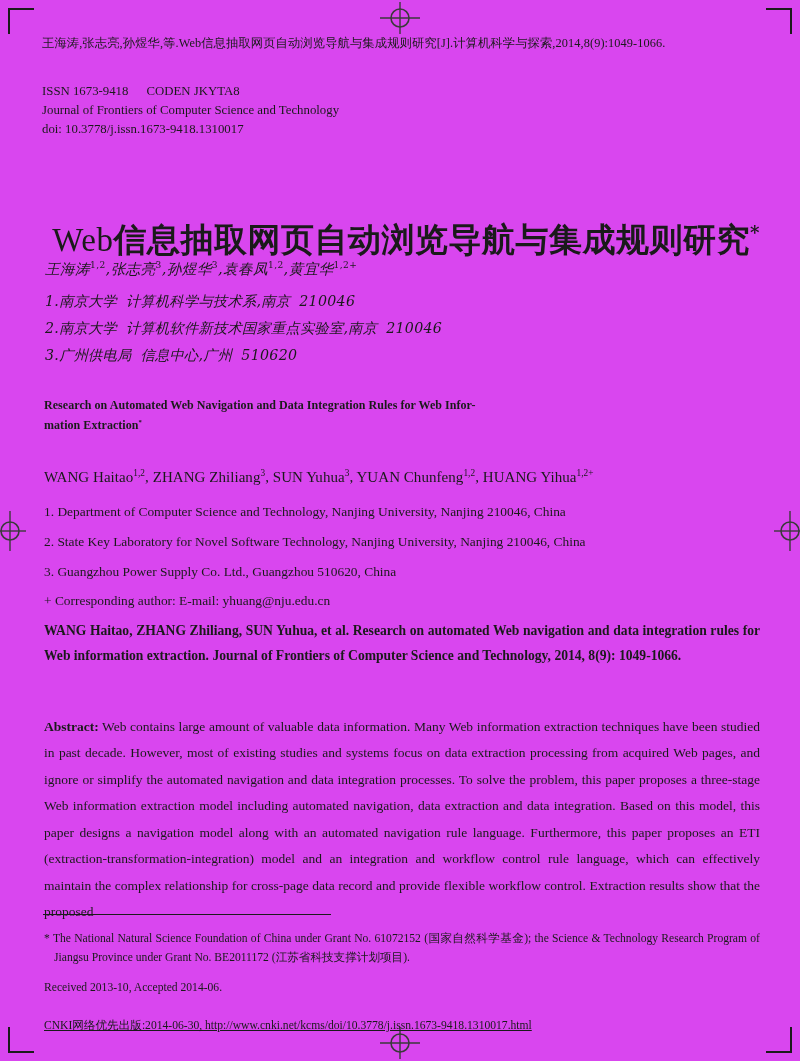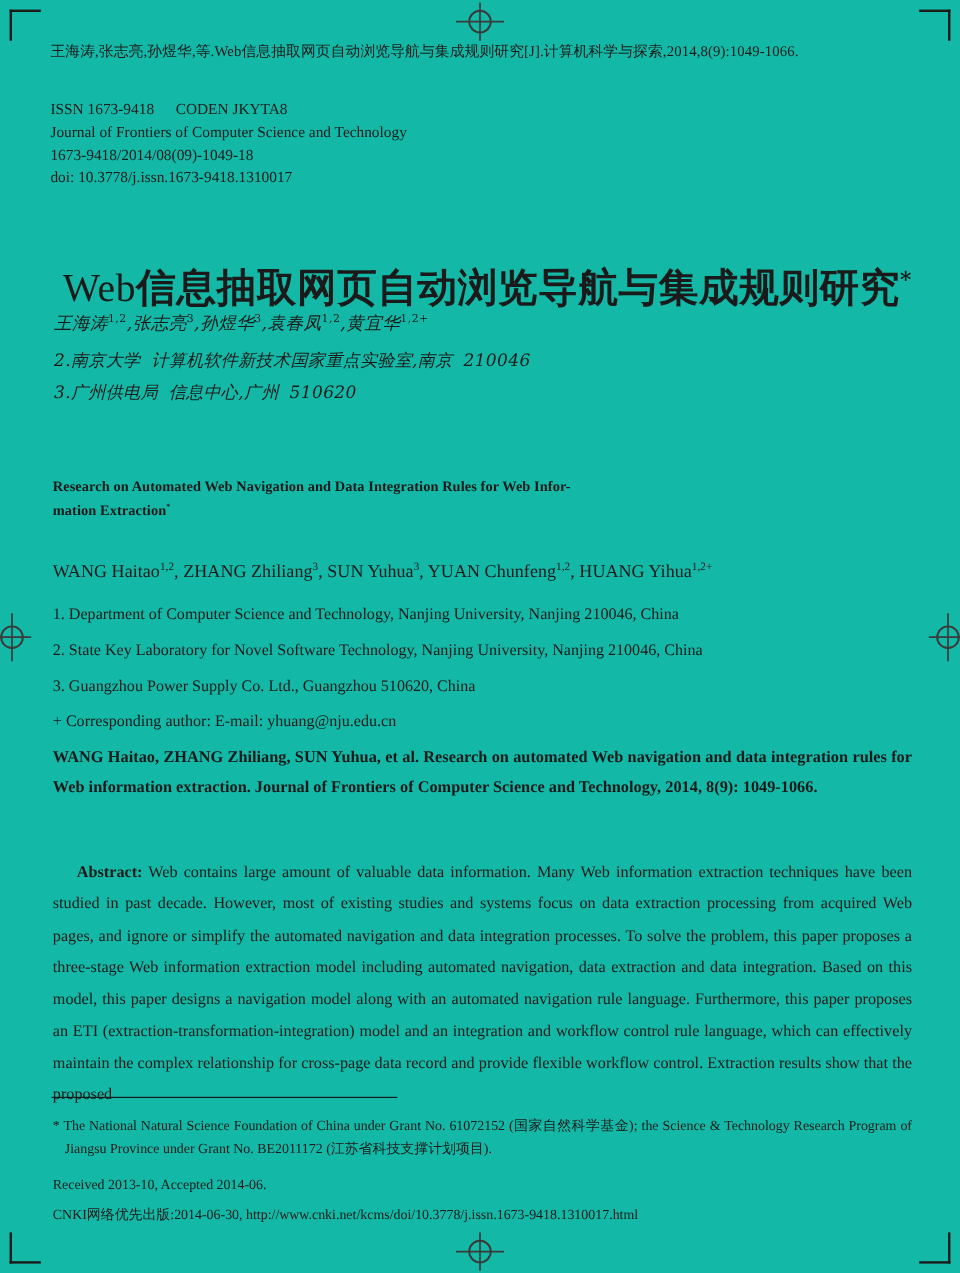--- a/index.html
+++ b/index.html
@@ -10,21 +10,21 @@
   }
   body {
     font-family: "Liberation Serif", "DejaVu Serif", serif;
     color: #1a1a1a;
     -webkit-font-smoothing: antialiased;
   }
   .page {
     position: relative;
     width: 800px;
     height: 1061px;
-    background: #14b8a6;
+    background: #d946ef;
     overflow: hidden;
     box-sizing: border-box;
   }
 
   
   .crop-corner {
     position: absolute;
     width: 26px;
     height: 26px;
     box-sizing: border-box;
@@ -171,21 +171,21 @@
   .abstract {
     position: absolute;
     top: 714px;
     left: 2px;
     width: 716px;
     font-size: 13.5px;
     line-height: 1.96;
     text-align: justify;
     text-align-last: left;
   }
-  .abstract .lead { font-weight: bold; margin-left: 20px; }
+  .abstract .lead { font-weight: bold; }
 
   
   .foot-rule {
     position: absolute;
     top: 914px;
     left: 1px;
     width: 288px;
     height: 0;
     border-top: 1.6px solid #1b1b1b;
   }
@@ -198,21 +198,21 @@
     line-height: 1.62;
   }
   .footnotes .fn-fund {
     text-align: justify;
     text-align-last: left;
     text-indent: 0;
     padding-left: 10px;
   }
   .footnotes .fn-fund .marker { margin-left: -10px; }
   .footnotes .fn-line { margin-top: 11px; }
-  .footnotes .fn-cnki { margin-top: 7px; }
+  .footnotes .fn-cnki { margin-top: 20px; text-decoration: underline; }
 </style>
 </head>
 <body>
 
 <div class="page">
 
   <div class="crop-corner tl"></div>
   <div class="crop-corner tr"></div>
   <div class="crop-corner bl"></div>
   <div class="crop-corner br"></div>
@@ -249,34 +249,34 @@
   <div class="content">
 
     <div class="running-cite">王海涛,张志亮,孙煜华,等.Web信息抽取网页自动浏览导航与集成规则研究[J].计算机科学与探索,2014,8(9):1049-1066.</div>
 
     <div class="masthead">
       <div class="masthead-left">
         <div class="issn-line">
           <span>ISSN 1673-9418</span><span class="codenspace"></span><span>CODEN JKYTA8</span>
         </div>
         <div>Journal of Frontiers of Computer Science and Technology</div>
-        <div>1673-9418/2014/08(09)-1049-18</div>
         <div>doi: 10.3778/j.issn.1673-9418.1310017</div>
       </div>
     </div>
 
     <h1 class="cn-title">
       <span class="latin">Web</span><span>信息抽取网页自动浏览导航与集成规则研究</span><sup class="star">*</sup>
     </h1>
 
     <div class="cn-authors">
       <span><span>王海涛</span><sup class="aff">1,2</sup></span><span>,</span><span><span>张志亮</span><sup class="aff">3</sup></span><span>,</span><span><span>孙煜华</span><sup class="aff">3</sup></span><span>,</span><span><span>袁春凤</span><sup class="aff">1,2</sup></span><span>,</span><span><span>黄宜华</span><sup class="aff">1,2+</sup></span>
     </div>
 
     <div class="cn-affils">
+      <div><span>1.</span><span>南京大学</span><span class="gap"></span><span>计算机科学与技术系</span>,<span>南京</span><span class="gap"></span><span>210046</span></div>
       <div><span>2.</span><span>南京大学</span><span class="gap"></span><span>计算机软件新技术国家重点实验室</span>,<span>南京</span><span class="gap"></span><span>210046</span></div>
       <div><span>3.</span><span>广州供电局</span><span class="gap"></span><span>信息中心</span>,<span>广州</span><span class="gap"></span><span>510620</span></div>
     </div>
 
     <h2 class="en-title">
       <span>Research on Automated Web Navigation and Data Integration Rules for Web Infor-</span><br>
       <span>mation Extraction</span><sup class="star">*</sup>
     </h2>
 
     <div class="en-authors">

